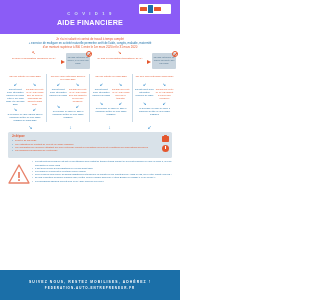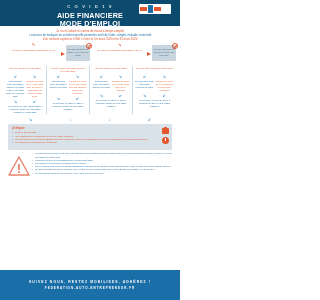--- a/index.html
+++ b/index.html
@@ -7,23 +7,23 @@
     width: 180px; height: 300px;
     font-family: "Liberation Sans", sans-serif;
     background: #ffffff;
     overflow: hidden;
   }
   .page { position: relative; width: 180px; height: 300px; background:#fff; }
 
   
   .header {
     position: relative;
-    height: 26px;
-    background: #0c4a6e;
-    padding-top: 4px;
+    height: 34px;
+    background: #8b5cf6;
+    padding-top: 11px;
   }
   .covid-label {
     text-align: center;
     color: #cfe3f0;
     font-size: 4.2px;
     letter-spacing: 1.6px;
     font-weight: bold;
   }
   .title-block {
     margin-top: 3px;
@@ -171,21 +171,20 @@
 </style>
 </head>
 <body>
 
 <div class="page">
 
   <div class="header">
     <div class="covid-label">C O V I D   1 9</div>
     <div class="title-block">
       <div>AIDE FINANCIERE</div>
-      <div>MODE D'EMPLOI</div>
     </div>
     <div class="logo">
       <div class="logo-red-l"></div>
       <div class="logo-blue-mark"></div>
       <div class="logo-red-r"></div>
     </div>
   </div>
 
   <div class="intro">
     <div>Je n'ai ni salarié ni contrat de travail à temps complet</div>

